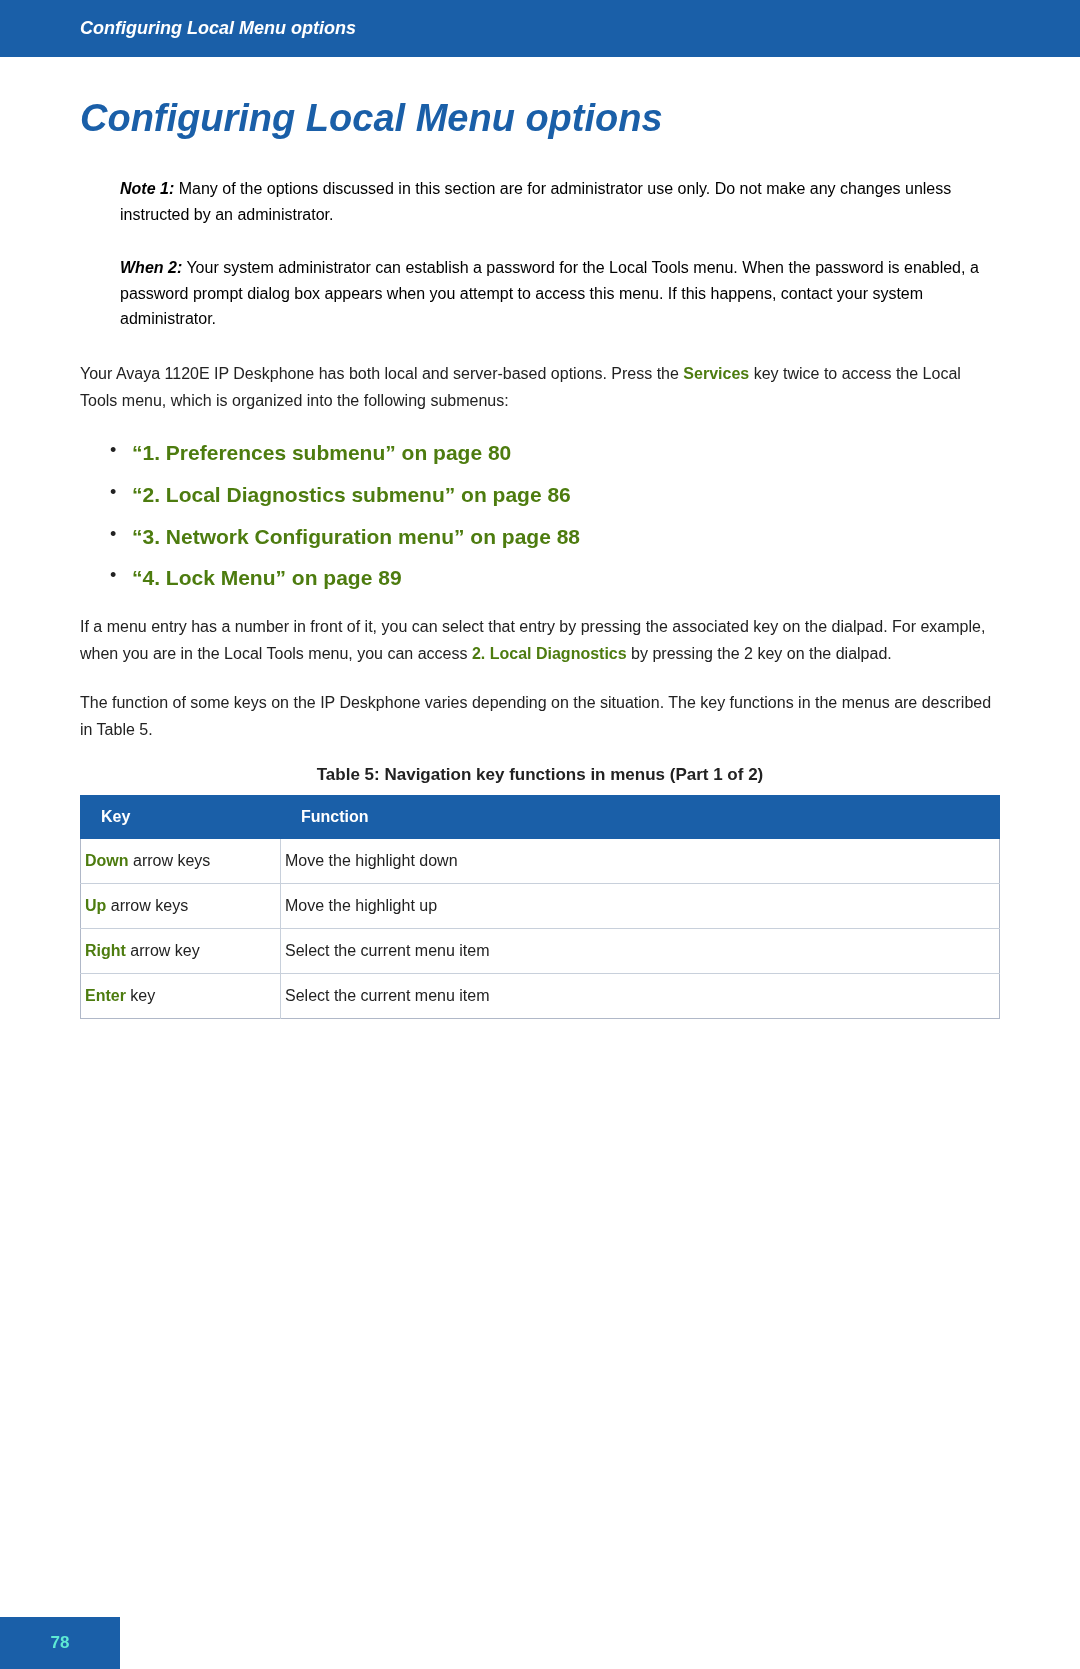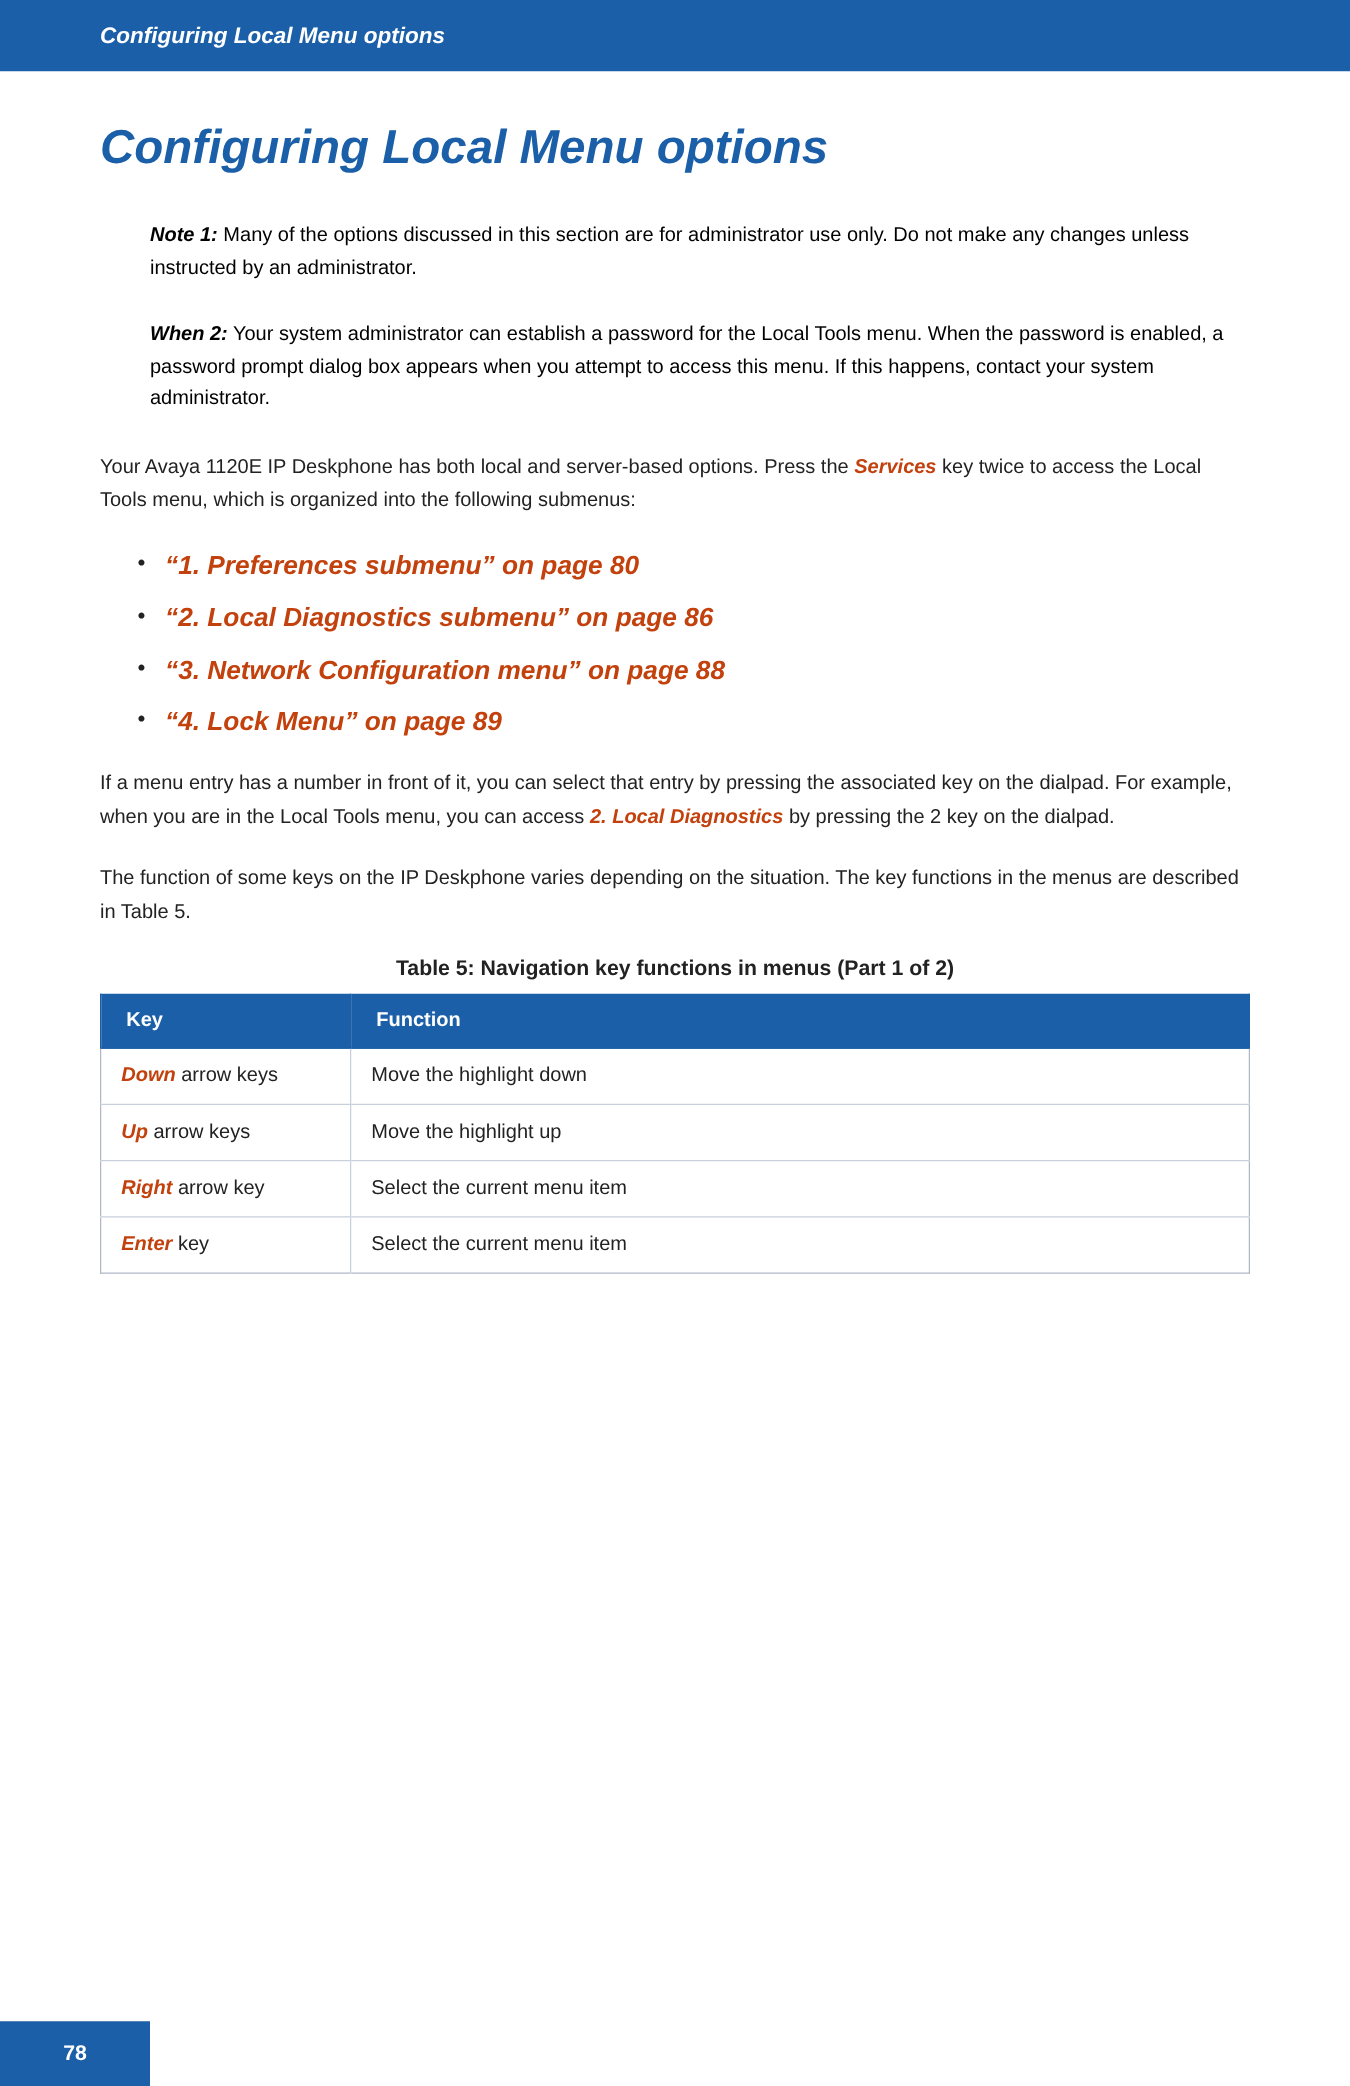--- a/index.html
+++ b/index.html
@@ -56,24 +56,23 @@
     }
 
     .body-text {
       font-size: 16px;
       line-height: 1.7;
       color: #222;
       margin-bottom: 22px;
     }
 
     .link-blue {
-      color: #c2410c;
+      color: #4d7c0f;
       font-weight: bold;
       text-decoration: none;
-      font-style: italic;
     }
 
     .bullet-list {
       list-style: none;
       margin: 18px 0 18px 30px;
     }
 
     .bullet-list li {
       position: relative;
       padding-left: 22px;
@@ -122,21 +121,21 @@
       border-bottom: 1px solid #c8d0db;
     }
 
     .nav-table tbody tr:last-child {
       border-bottom: none;
     }
 
     .nav-table tbody td {
       font-size: 16px;
       color: #222;
-      padding: 13px 16px;
+      padding: 13px 4px;
       vertical-align: top;
       border-right: 1px solid #c8d0db;
     }
 
     .nav-table tbody td:last-child {
       border-right: none;
     }
 
     .col-key {
       width: 200px;
@@ -148,21 +147,21 @@
       left: 0;
       width: 120px;
       height: 52px;
       background-color: #1a5fa8;
       display: flex;
       align-items: center;
       justify-content: center;
     }
 
     .footer-page-num {
-      color: #ffffff;
+      color: #5eead4;
       font-size: 17px;
       font-weight: bold;
     }
   </style>
 </head>
 <body>
 
 <div class="header-bar">
   <span class="header-bar-title">Configuring Local Menu options</span>
 </div>

